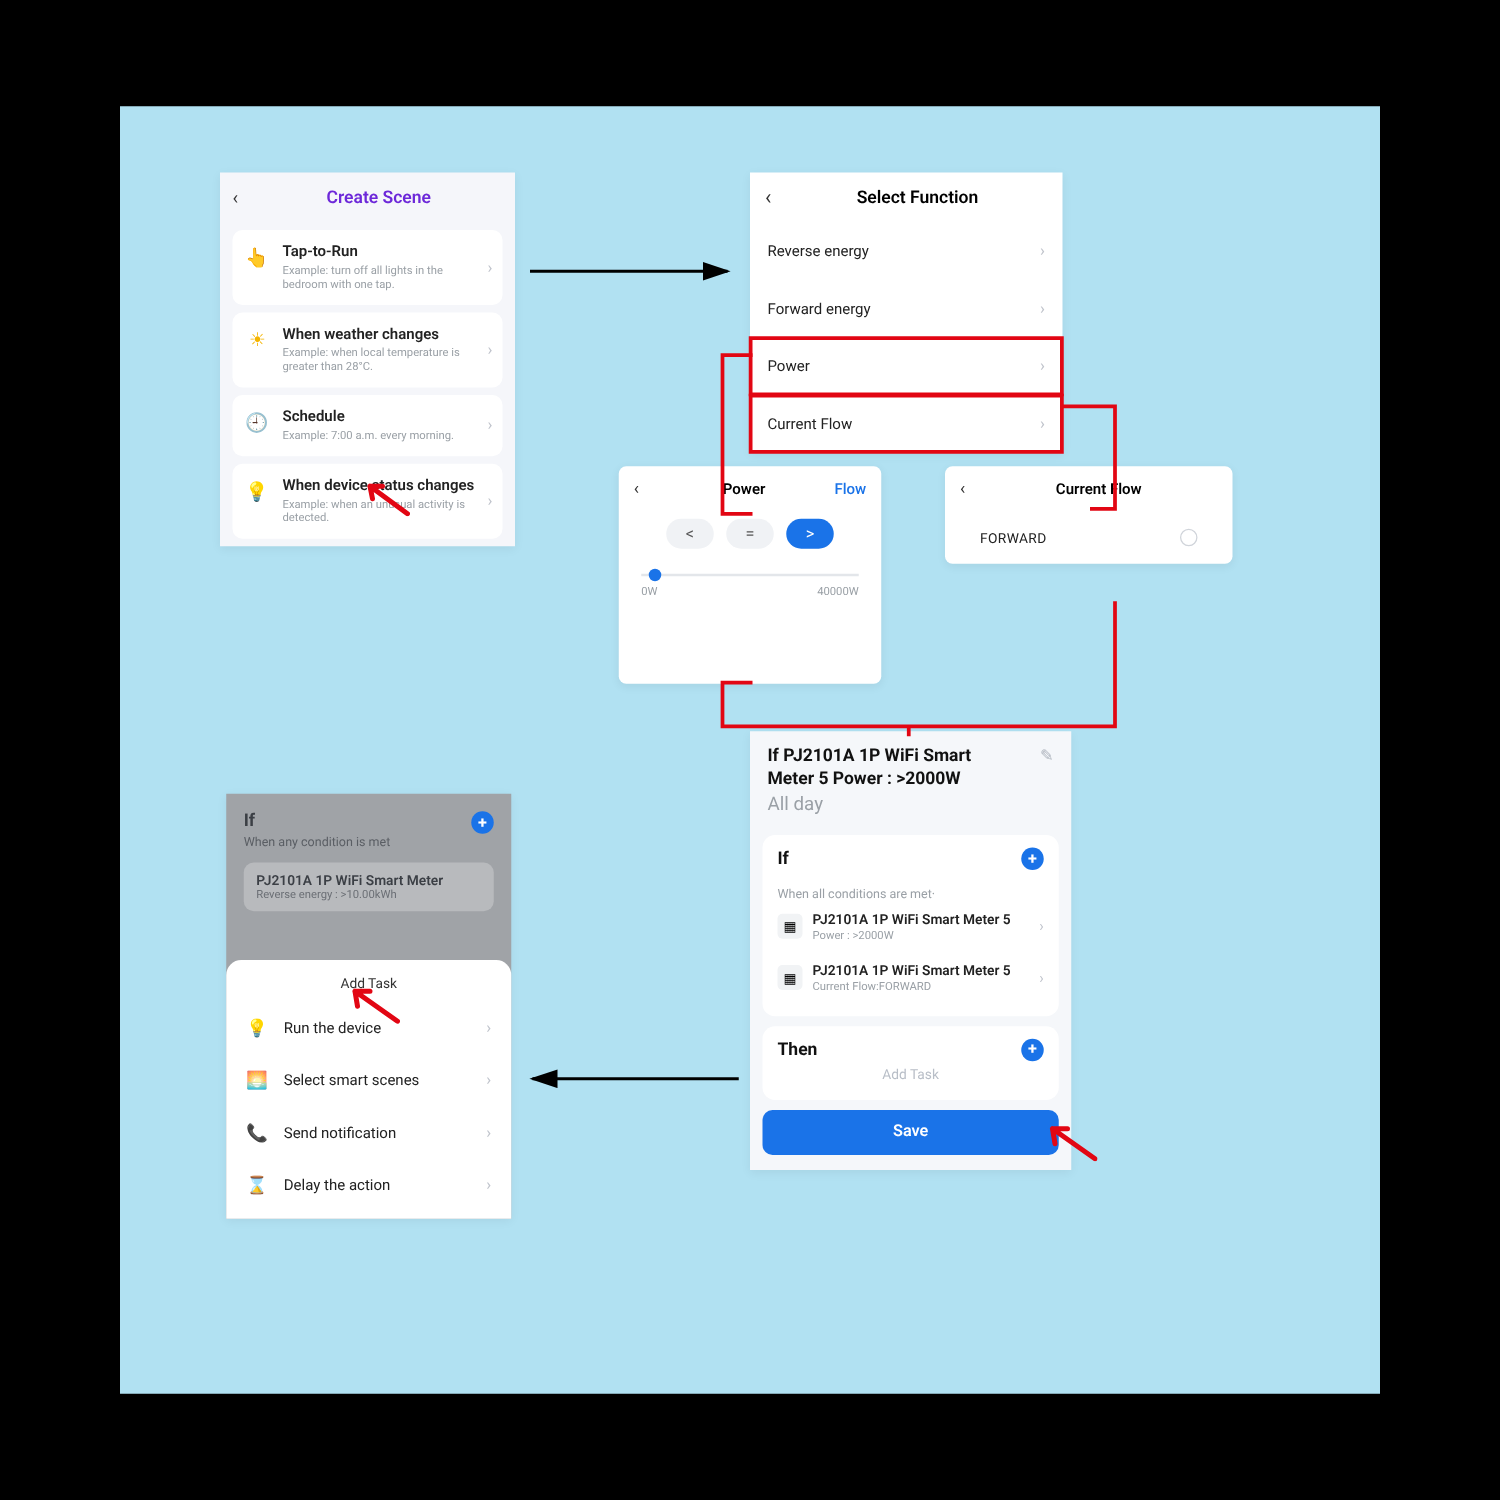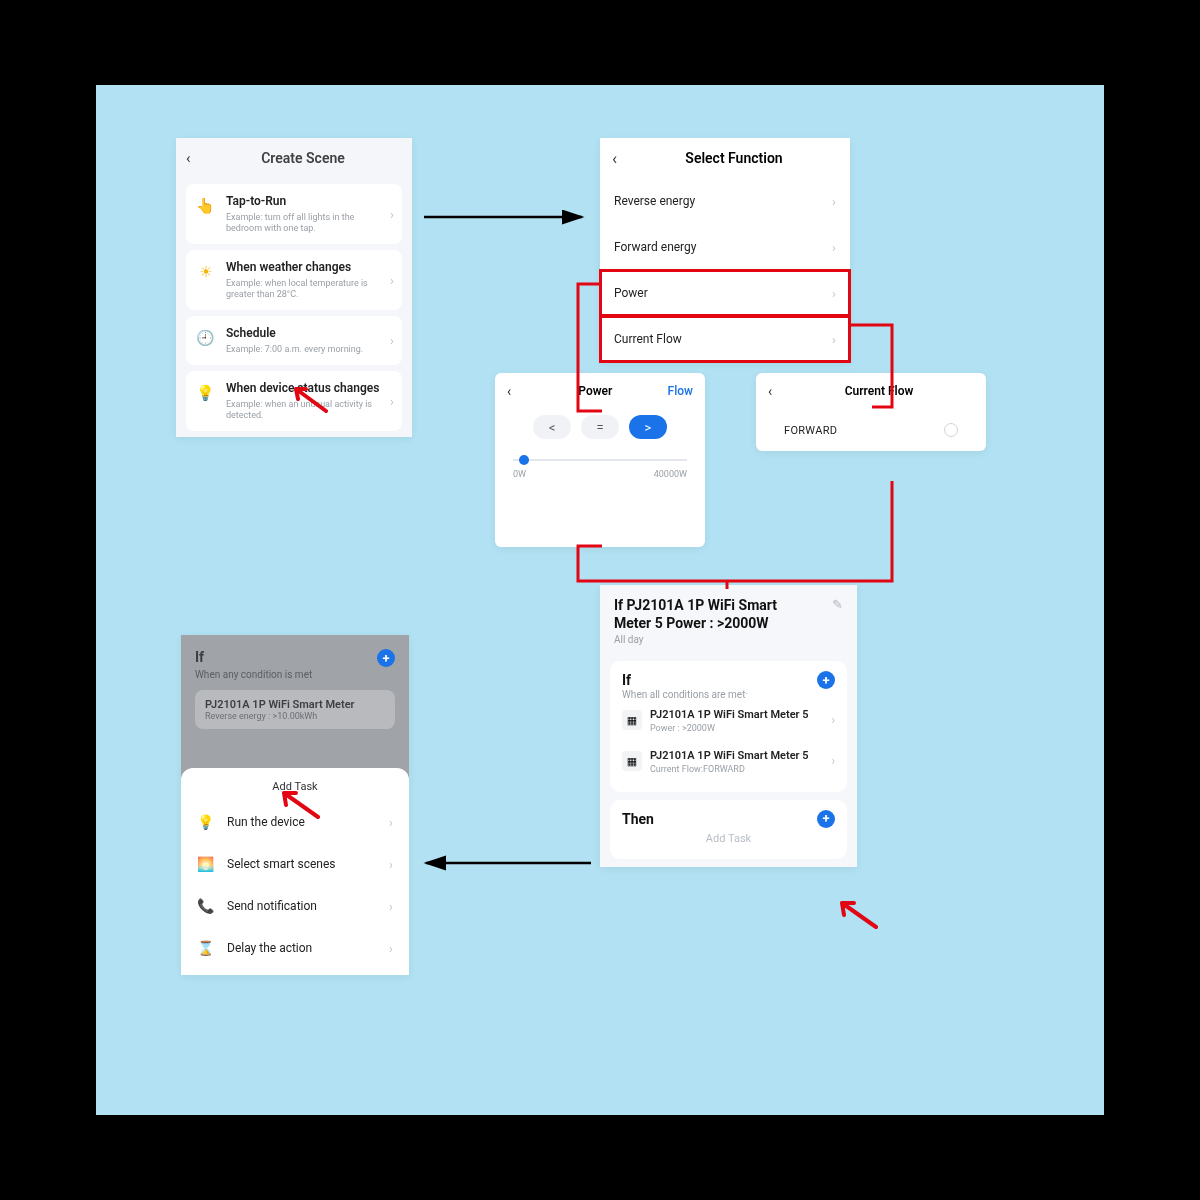--- a/index.html
+++ b/index.html
@@ -4,21 +4,21 @@
 <style>
   * { box-sizing: border-box; margin: 0; padding: 0; font-family: -apple-system, BlinkMacSystemFont, "Segoe UI", Roboto, Arial, sans-serif; }
   body { width: 1200px; height: 1200px; background: #000; position: relative; }
   .canvas { position: absolute; left: 96px; top: 85px; width: 1008px; height: 1030px; background: #b1e1f2; }
   .panel { position: absolute; background: #fff; border-radius: 6px; box-shadow: 0 2px 8px rgba(0,0,0,0.06); }
 
   
   #p-create { left: 80px; top: 53px; width: 236px; background:#f5f6fa; border-radius:0;}
   #p-create .hdr { display:flex; align-items:center; height:40px; padding:0 10px; }
   #p-create .hdr .back { font-size:15px; color:#333; width:18px; }
-  #p-create .hdr .ttl { flex:1; text-align:center; font-weight:600; font-size:14px; color:#404040;}
+  #p-create .hdr .ttl { flex:1; text-align:center; font-weight:600; font-size:14px; color:#6d28d9;}
   .card { background:#fff; border-radius:8px; margin:6px 10px; padding:10px 8px; display:flex; align-items:flex-start; gap:8px; position:relative;}
   .card .icn { width:24px; height:24px; display:flex; align-items:center; justify-content:center; font-size:15px; flex-shrink:0;}
   .card .txt { flex:1; }
   .card .t1 { font-size:12px; font-weight:600; color:#222; line-height:1.3;}
   .card .t2 { font-size:9px; color:#9aa0a6; line-height:1.25; margin-top:2px;}
   .card .chev { color:#c0c4cc; font-size:13px; align-self:center;}
 
   
   #p-func { left: 504px; top: 53px; width: 250px; border-radius:0;}
   #p-func .hdr { display:flex; align-items:center; height:40px; padding:0 12px;}
@@ -52,26 +52,26 @@
   #p-flow .hdr .ttl { flex:1; text-align:center; font-weight:600; font-size:12px;}
   .orow { height:42px; display:flex; align-items:center; padding:0 28px; font-size:11px; color:#222; letter-spacing:.3px;}
   .radio { width:14px; height:14px; border:1.5px solid #d0d4da; border-radius:50%; margin-left:auto;}
 
   
   #p-detail { left: 504px; top: 500px; width: 257px; background:#f5f7fa; border-radius:0;}
   #p-detail .top { padding:12px 14px 8px;}
   #p-detail .top .tline { display:flex; align-items:flex-start; gap:20px;}
   #p-detail .top .tt { font-size:14px; font-weight:700; color:#111; line-height:1.25; flex:1;}
   #p-detail .top .pen { color:#b0b6bf; font-size:13px;}
-  #p-detail .top .sub { font-size:10px; color:#9aa0a6; margin-top:2px;}
+  #p-detail .top .sub { font-size:15px; color:#9aa0a6; margin-top:2px;}
   .dcard { background:#fff; border-radius:10px; margin:8px 10px; padding:10px 12px;}
   .dcard .dh { display:flex; align-items:center;}
   .dcard .dh .dhl { font-size:14px; font-weight:700; color:#111;}
   .dcard .dh .plus { margin-left:auto; width:18px; height:18px; border-radius:50%; background:#1a73e8; color:#fff; display:flex; align-items:center; justify-content:center; font-size:13px; font-weight:700;}
-  .dcard .dsub { font-size:10px; color:#9aa0a6; margin-top:0;}
+  .dcard .dsub { font-size:10px; color:#9aa0a6; margin-top:14px;}
   .dirow { display:flex; align-items:center; gap:8px; padding:8px 0;}
   .dirow .dicn { width:20px; height:20px; background:#f1f3f5; border-radius:4px; display:flex; align-items:center; justify-content:center; font-size:11px;}
   .dirow .dtxt { flex:1;}
   .dirow .dt1 { font-size:11px; font-weight:600; color:#222; line-height:1.25;}
   .dirow .dt2 { font-size:9px; color:#9aa0a6; margin-top:1px;}
   .dirow .chev { color:#c0c4cc; font-size:12px;}
   .addtask { text-align:center; font-size:11px; color:#b8bec7; padding:4px 0;}
   .savebtn { margin:6px 10px 12px; height:36px; background:#1a73e8; color:#fff; border-radius:8px; display:flex; align-items:center; justify-content:center; font-size:13px; font-weight:600;}
 
   
@@ -226,20 +226,21 @@
         <div class="chev">›</div>
       </div>
     </div>
     <div class="dcard">
       <div class="dh">
         <span class="dhl">Then</span>
         <span class="plus">+</span>
       </div>
       <div class="addtask">Add Task</div>
     </div>
+    <div class="savebtn">Save</div>
   </div>
 
   <div id="p-addtask" class="panel">
     <div class="dim">
       <span class="plus">+</span>
       <div class="ifl">If</div>
       <div class="isub">When any condition is met</div>
       <div class="ditem">
         <div class="dt1b">PJ2101A 1P WiFi Smart Meter</div>
         <div class="dt2b">Reverse energy : &gt;10.00kWh</div>

